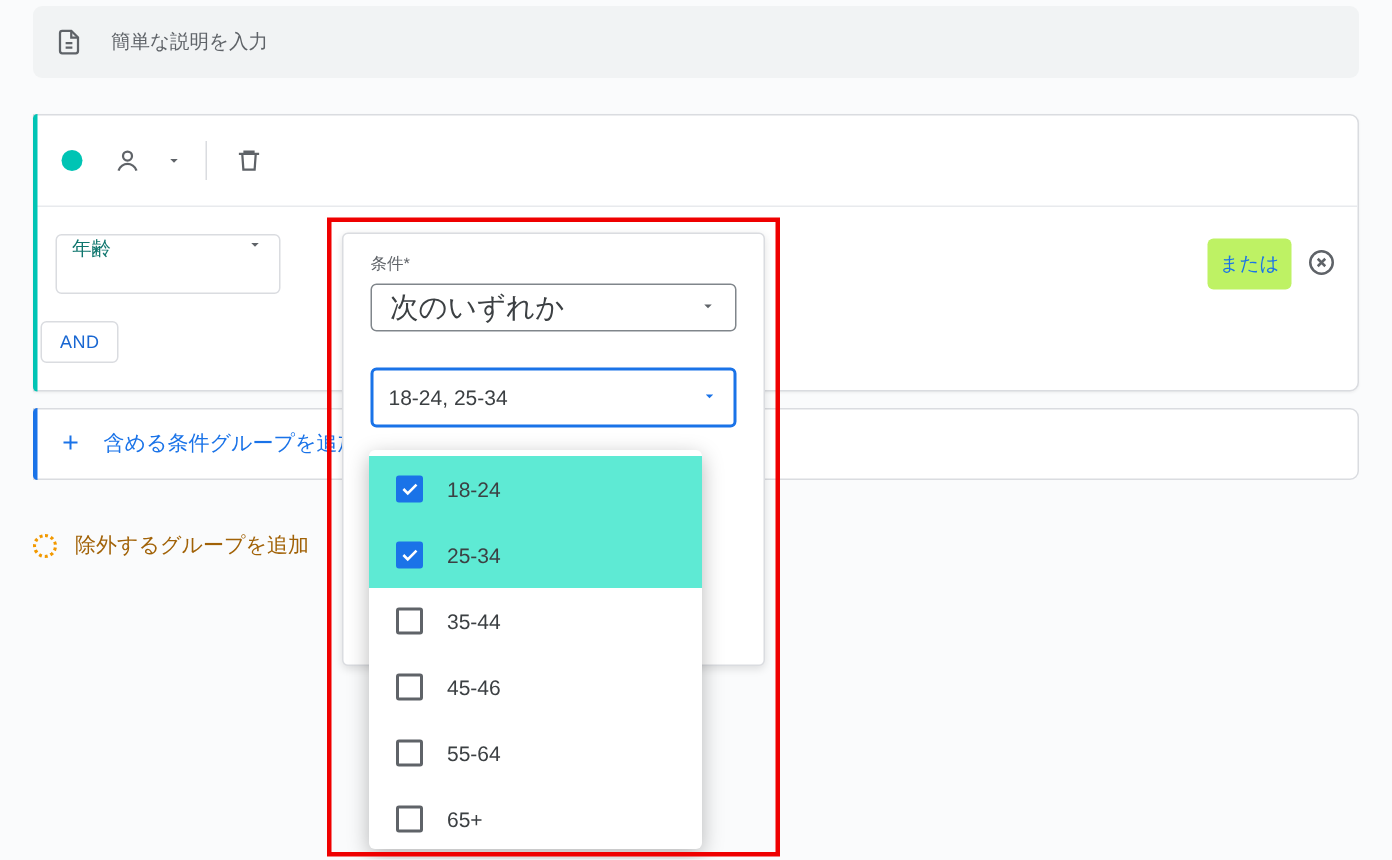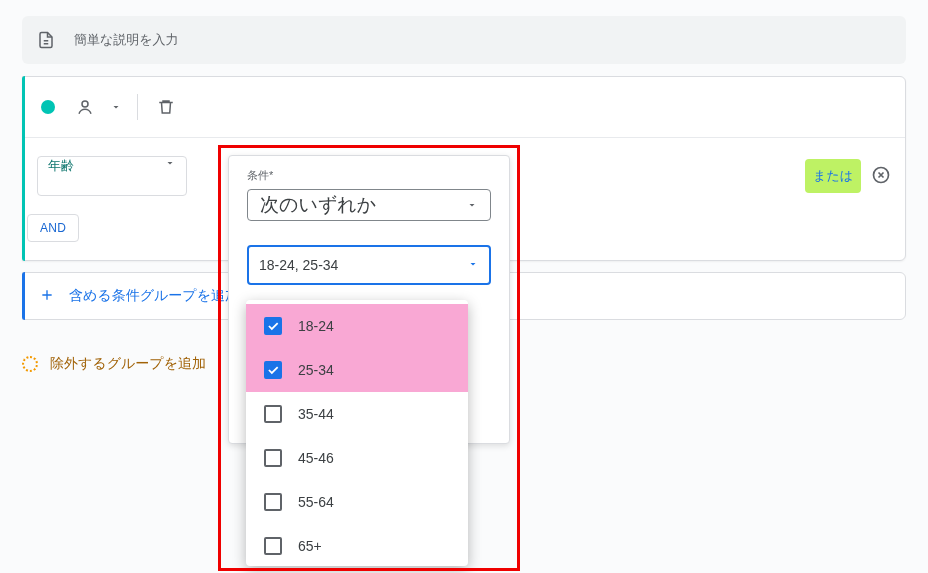--- a/index.html
+++ b/index.html
@@ -6,21 +6,21 @@
   html, body { margin:0; padding:0; height:100%; }
   body {
     width:928px; height:573px;
     font-family:"Google Sans","Helvetica Neue",Arial,sans-serif;
     font-size:14px; color:#3c4043; background:#fafbfc;
     position:relative; overflow:hidden;
   }
 
   
   .desc-bar{
-    position:absolute; left:22px; right:22px; top:16px; height:48px;
+    position:absolute; left:22px; right:22px; top:4px; height:48px;
     background:#f1f3f4; border-radius:6px;
     display:flex; align-items:center; padding:0 14px;
   }
   .desc-bar .doc-icn{width:20px;height:20px;display:flex;align-items:center;justify-content:center;color:#5f6368}
   .desc-text{color:#5f6368; font-size:13px; margin-left:18px}
 
   
   .group-card{
     position:absolute; left:22px; right:22px; top:76px;
     background:#fff; border:1px solid #dadce0; border-radius:0 6px 6px 0;
@@ -101,21 +101,21 @@
     padding:16px 10px;font-size:14px;color:#3c4043;cursor:pointer;
   }
 
   .drop-list{
     position:absolute; left:246px; top:300px; width:222px; height:266px;
     background:#fff; border-radius:4px;
     box-shadow:0 4px 14px rgba(0,0,0,.28);
     padding-top:4px; overflow:hidden;
   }
   .opt{height:44px;display:flex;align-items:center;padding:0 18px;font-size:14px;color:#3c4043;cursor:pointer}
-  .opt.sel{background:#f9a8d4}
+  .opt.sel{background:#5eead4}
   .cb{
     width:18px;height:18px;border:2px solid #5f6368;border-radius:2px;margin-right:16px;flex:none;
     display:flex;align-items:center;justify-content:center;
   }
   .cb.on{background:#1a73e8;border-color:#1a73e8;color:#fff}
   .cb.on svg{display:block}
   .cb svg{display:none}
 </style>
 </head>
 <body>

